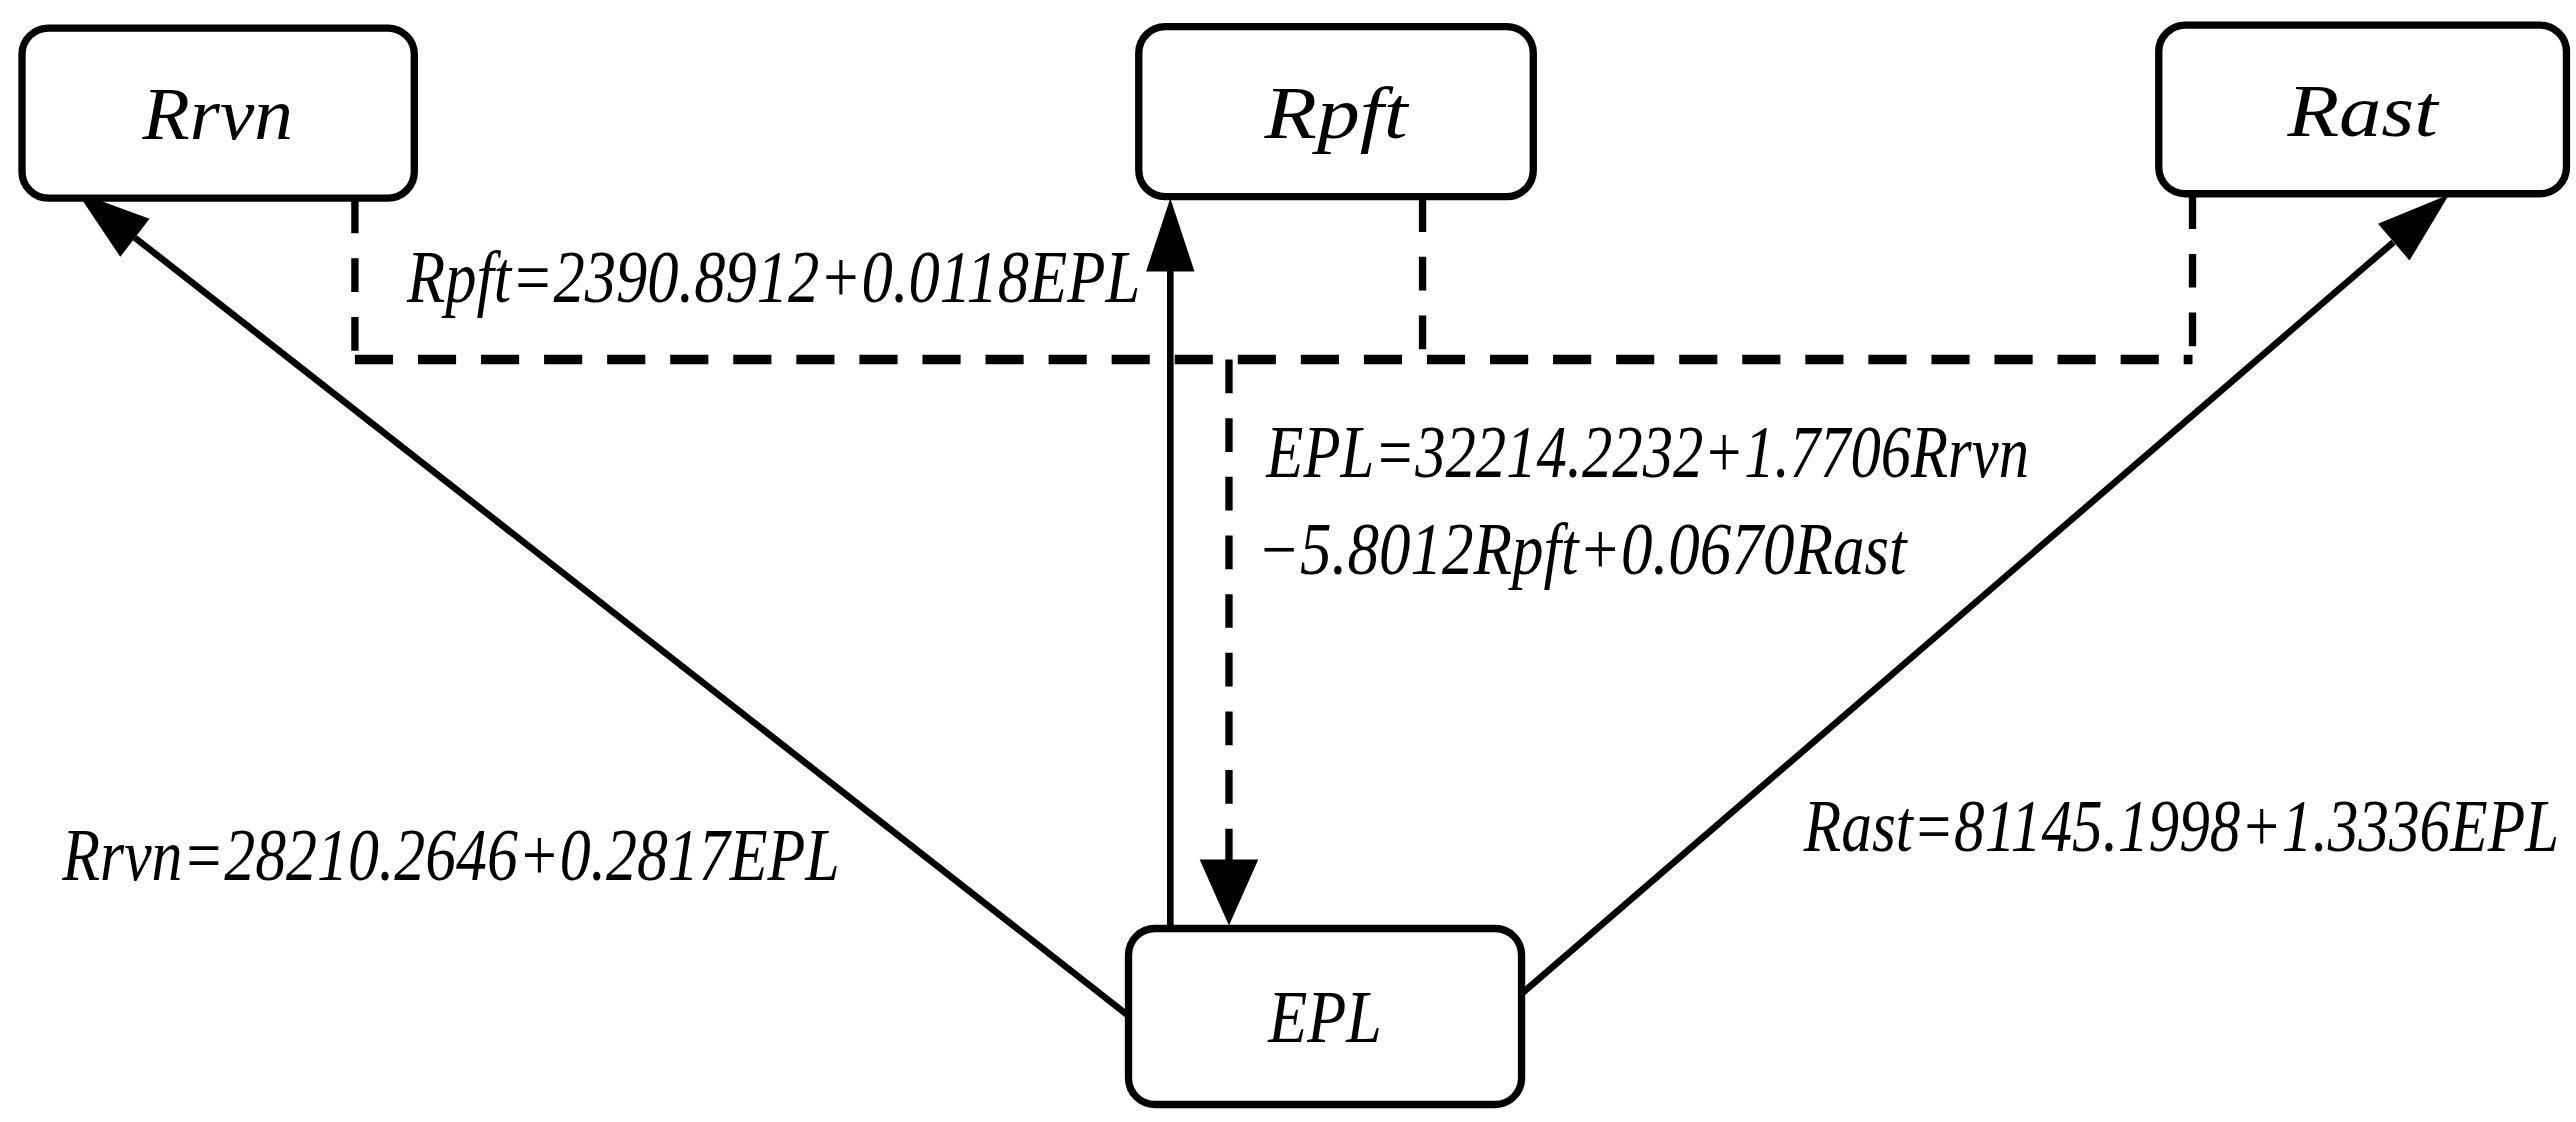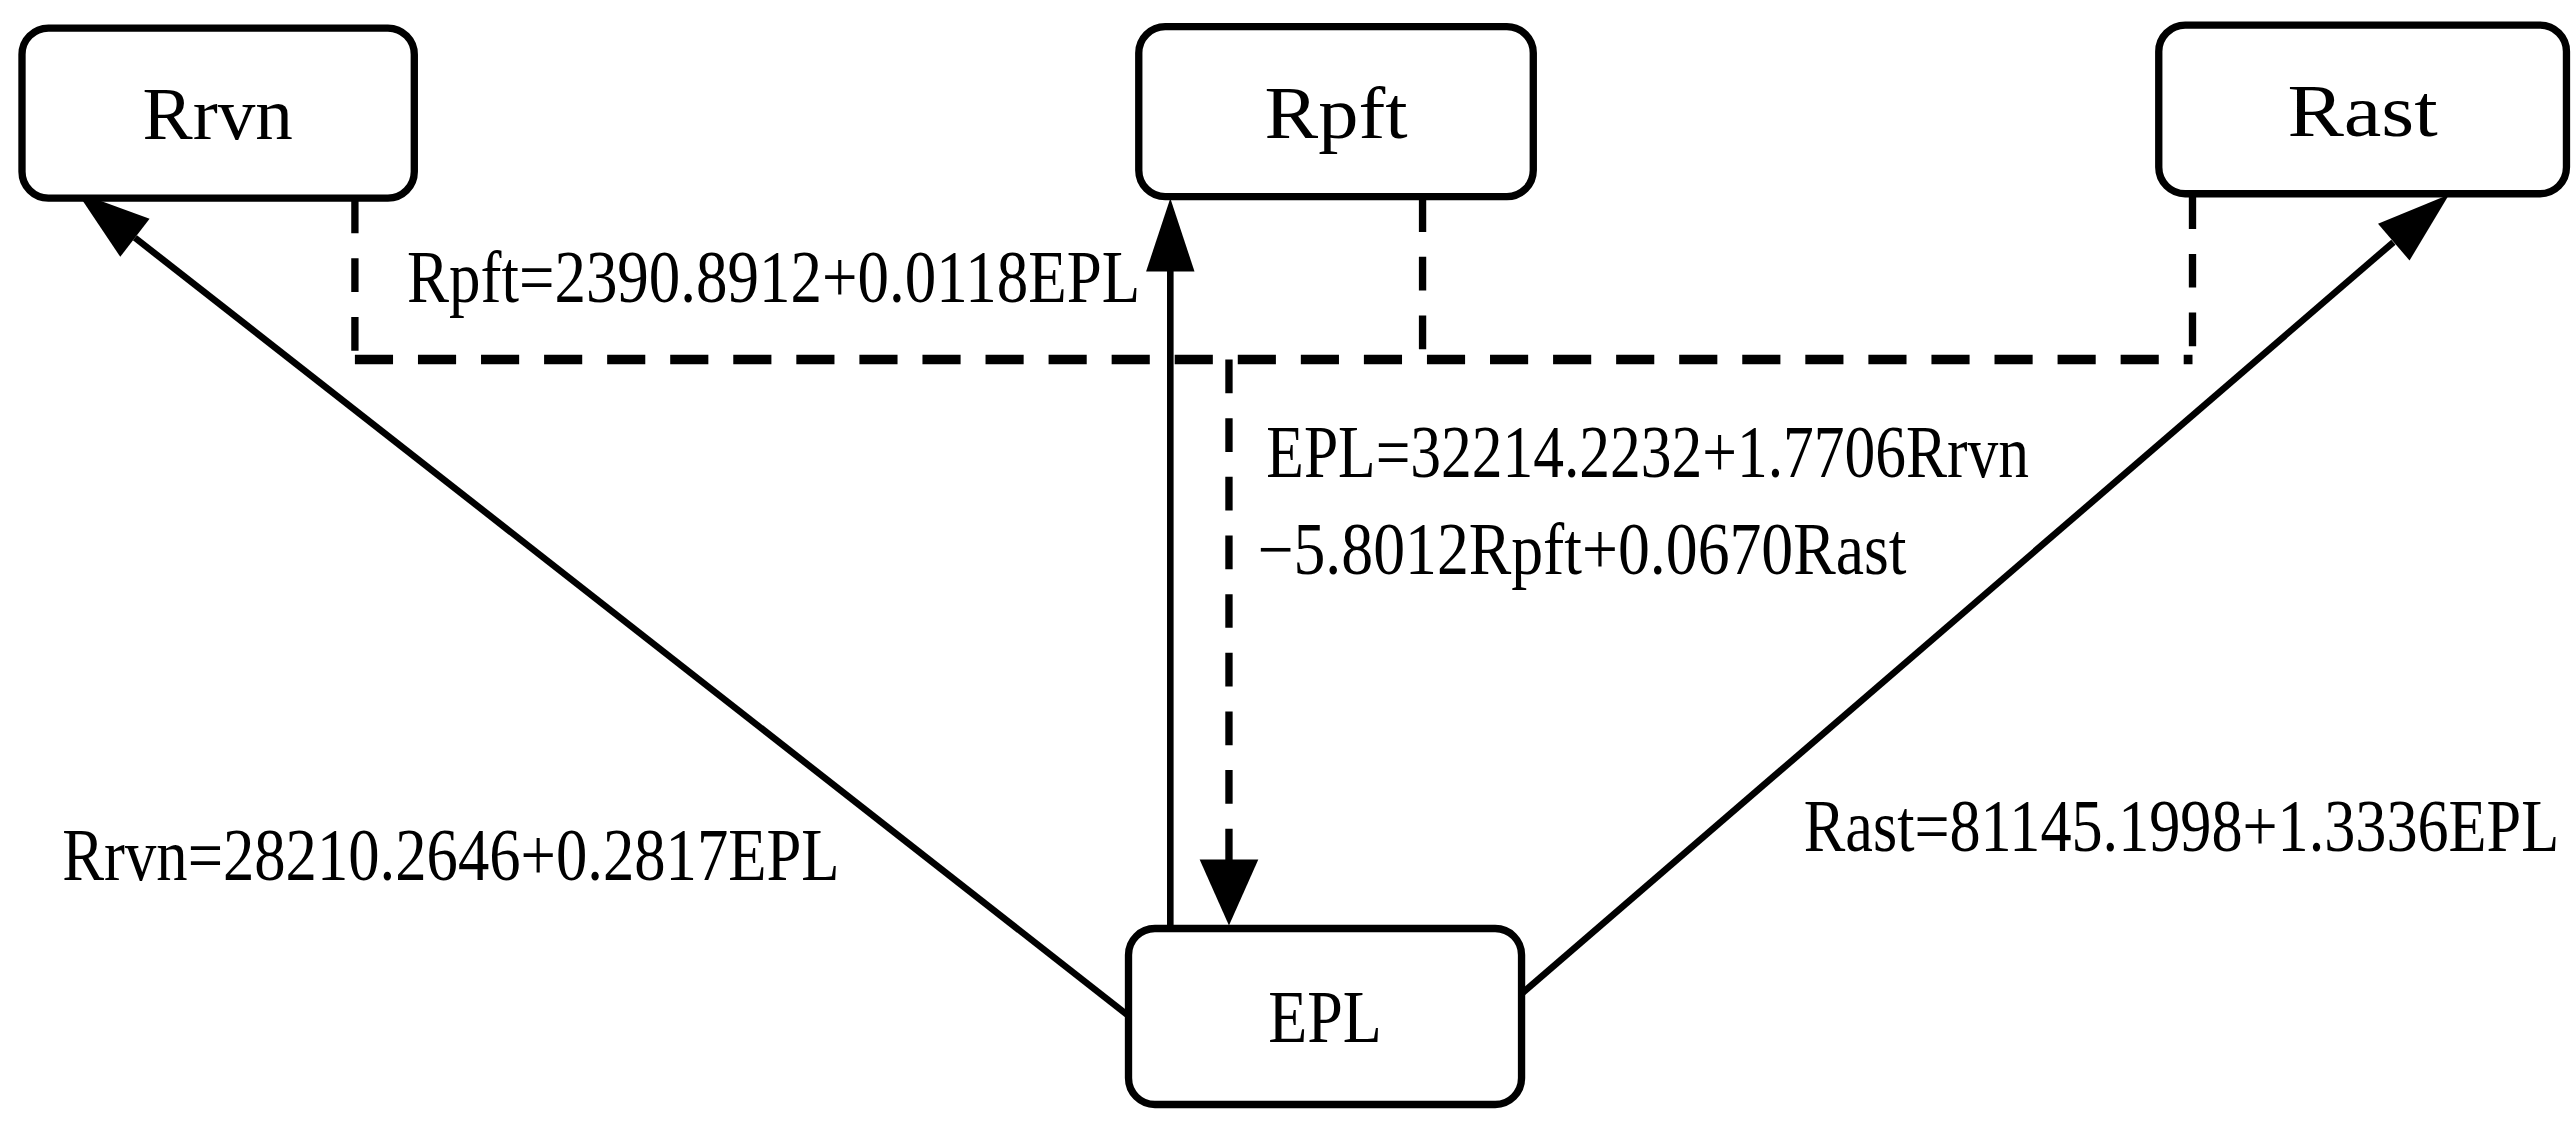--- a/index.html
+++ b/index.html
@@ -4,20 +4,21 @@
 <style>
   html, body {
     margin: 0;
     padding: 0;
     background: #ffffff;
   }
   .figure-wrap {
     width: 2576px;
     height: 1123px;
     background: #ffffff;
+    font-style: italic;
   }
   svg text {
     font-family: "Liberation Serif", "DejaVu Serif", serif;
     fill: #000000;
   }
   .node-label { font-size: 100px; }
   .eq-label   { font-size: 100px; }
 </style>
 </head>
 <body>

